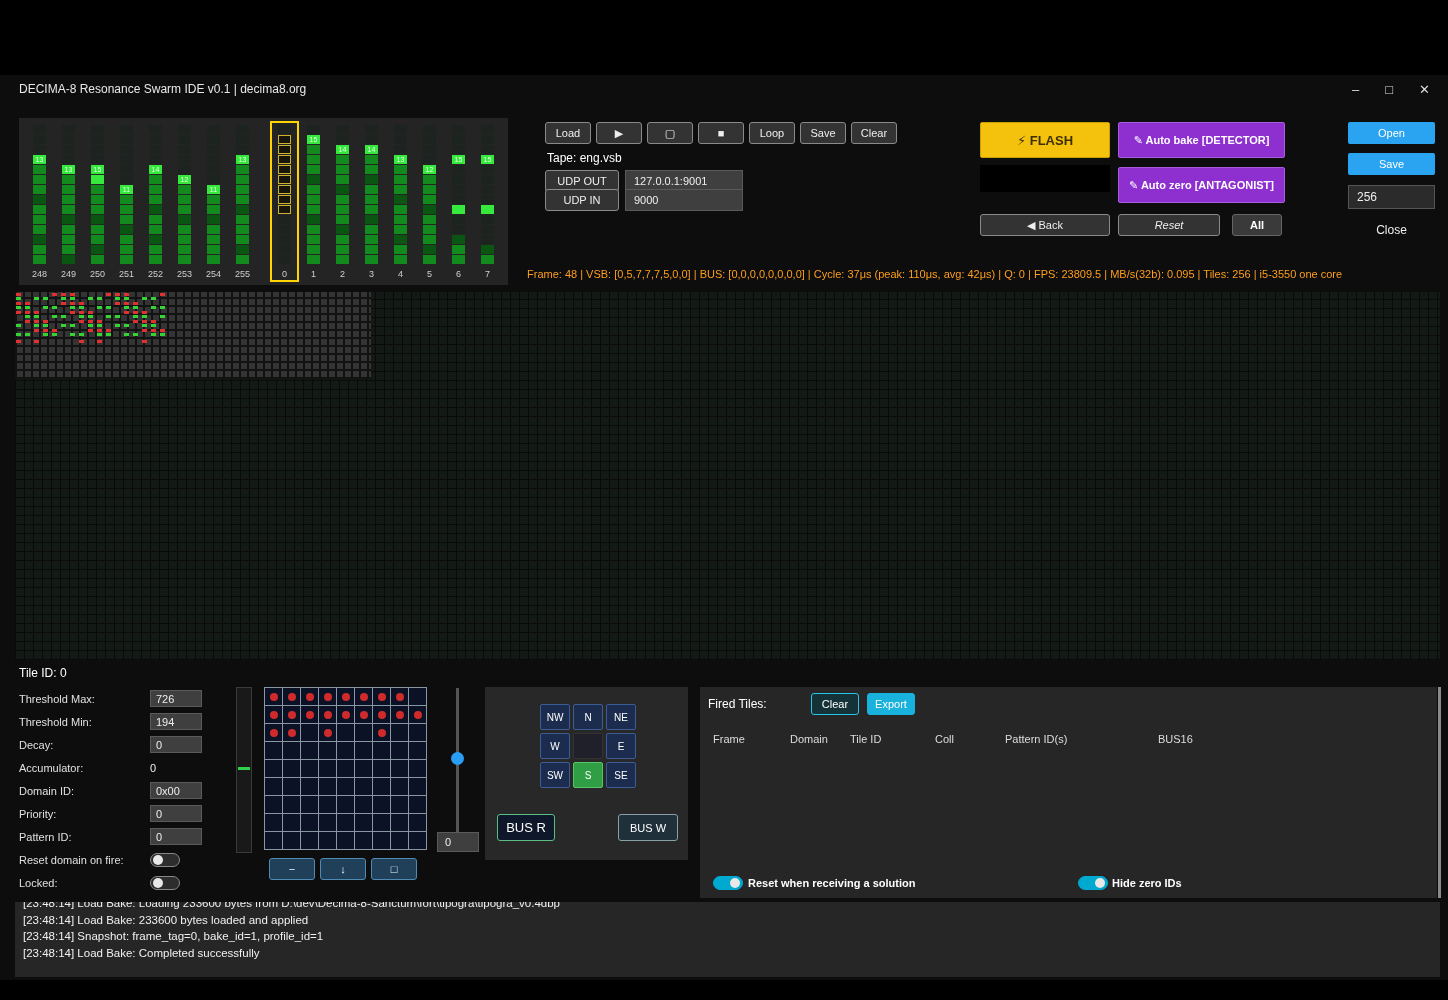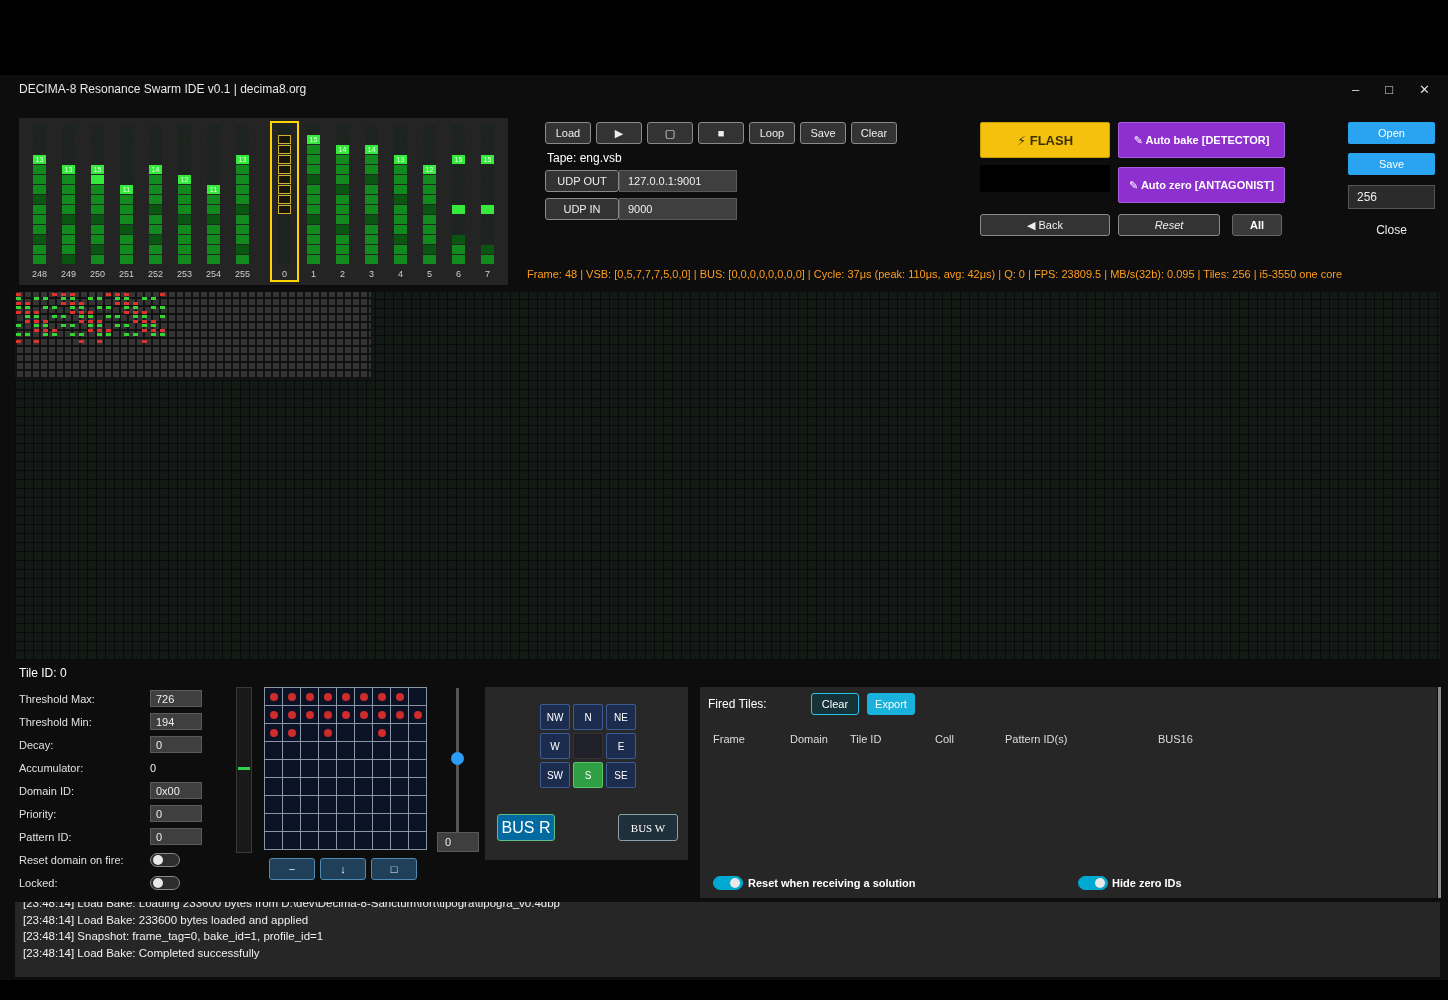--- a/index.html
+++ b/index.html
@@ -25,22 +25,22 @@
   .mcell.vy { background:#16160c; border:1px solid #cfb22a; }
   .badge { position:absolute; top:0; left:0; width:13px; font-size:7px; line-height:9px; color:#eaffea; text-align:center; }
   .mlabel { margin-top:5px; width:29px; margin-left:-8px; font-size:9px; color:#cfcfcf; text-align:center; }
   .meter.selected::after { content:""; position:absolute; inset:-4px -8px -3px -8px; border:2px solid #ffd400; pointer-events:none; }
 
   
   #transport { position:absolute; left:545px; top:47px; display:flex; gap:5px; }
   .tbtn, .tbtn2 { background:#333; border:1px solid #8a8a8a; border-radius:3px; color:#eee; font-size:11px; }
   .tbtn { width:46px; height:22px; }
   #tape-label { position:absolute; left:547px; top:76px; font-size:12px; color:#fff; }
-  .udp-row { position:absolute; left:545px; display:flex; }
-  #udp-out-row { top:95px; } #udp-in-row { top:123px; }
+  .udp-row { position:absolute; left:545px; display:flex; gap:6px; }
+  #udp-out-row { top:95px; } #udp-in-row { top:114px; }
   .udp-btn { width:74px; height:22px; }
   .udp-field { width:118px; height:22px; background:#3f3f3f; border:1px solid #5a5a5a; color:#eee; font-size:11px; padding:0 8px; }
 
   
   #flash { position:absolute; left:980px; top:47px; width:130px; height:36px; background:#f4c20d; border:1px solid #caa000; border-radius:2px; color:#3c3000; font-size:13px; font-weight:bold; }
   .purple-btn { position:absolute; width:167px; height:36px; background:#8e2fd0; border:1px solid #a85ce0; border-radius:2px; color:#fff; font-size:11px; font-weight:bold; }
   #detector { left:1118px; top:47px; }
   #antagonist { left:1118px; top:92px; }
   #blackbox { position:absolute; left:980px; top:90px; width:130px; height:27px; background:#000; }
   #back-btn { position:absolute; left:980px; top:139px; width:130px; height:22px; }
@@ -91,22 +91,22 @@
   #vslider { position:absolute; left:456px; top:613px; width:3px; height:150px; background:#555; }
   #vthumb { position:absolute; left:451px; top:677px; width:13px; height:13px; border-radius:50%; background:#2a9df4; }
   #slider-value { position:absolute; left:437px; top:757px; width:42px; height:20px; background:#3f3f3f; border:1px solid #5a5a5a; color:#eee; font-size:11px; padding:0 7px; display:flex; align-items:center; }
 
   
   #pad-panel { position:absolute; left:485px; top:612px; width:203px; height:173px; background:#282828; }
   #pad { position:absolute; left:55px; top:17px; display:grid; grid-template-columns:repeat(3,30px); grid-auto-rows:26px; gap:3px; }
   .pad-btn { background:#1c2c4e; border:1px solid #3d5c94; border-radius:2px; color:#fff; font-size:10px; display:flex; align-items:center; justify-content:center; }
   .pad-center { background:#20202a; border:1px solid #333; border-radius:2px; }
   .pad-btn.active { background:#2f9e44; border-color:#57c46a; }
-  #bus-r { position:absolute; left:12px; top:127px; width:58px; height:27px; background:#0369a1; border:1px solid #5bbf83; border-radius:3px; color:#fff; font-size:16px; }
-  #bus-w { position:absolute; left:133px; top:127px; width:60px; height:27px; background:#20303a; border:1px solid #88a0a8; border-radius:3px; color:#fff; font-size:11px;font-family:Liberation Serif, serif; }
+  #bus-r { position:absolute; left:12px; top:127px; width:58px; height:27px; background:#0f172a; border:1px solid #5bbf83; border-radius:3px; color:#fff; font-size:13px; }
+  #bus-w { position:absolute; left:133px; top:127px; width:60px; height:27px; background:#20303a; border:1px solid #88a0a8; border-radius:3px; color:#fff; font-size:11px; }
 
   
   #fired { position:absolute; left:700px; top:612px; width:737px; height:211px; background:#262626; }
   #fired-title { position:absolute; left:8px; top:10px; font-size:12px; color:#fff; }
   #fired-clear { position:absolute; left:111px; top:6px; width:48px; height:22px; background:#143238; border:1px solid #29c5e6; border-radius:3px; color:#fff; font-size:11px; }
   #fired-export { position:absolute; left:167px; top:6px; width:48px; height:22px; background:#18b2dd; border:1px solid #18b2dd; border-radius:3px; color:#fff; font-size:11px; }
   .fcol { position:absolute; top:46px; font-size:11px; color:#ddd; }
   #fcol-0{left:13px;} #fcol-1{left:90px;} #fcol-2{left:150px;} #fcol-3{left:235px;} #fcol-4{left:305px;} #fcol-5{left:458px;}
   #ftog1 { position:absolute; left:13px; top:189px; }
   #ftog1-label { position:absolute; left:48px; top:190px; font-size:11px; color:#fff; font-weight:bold; }

